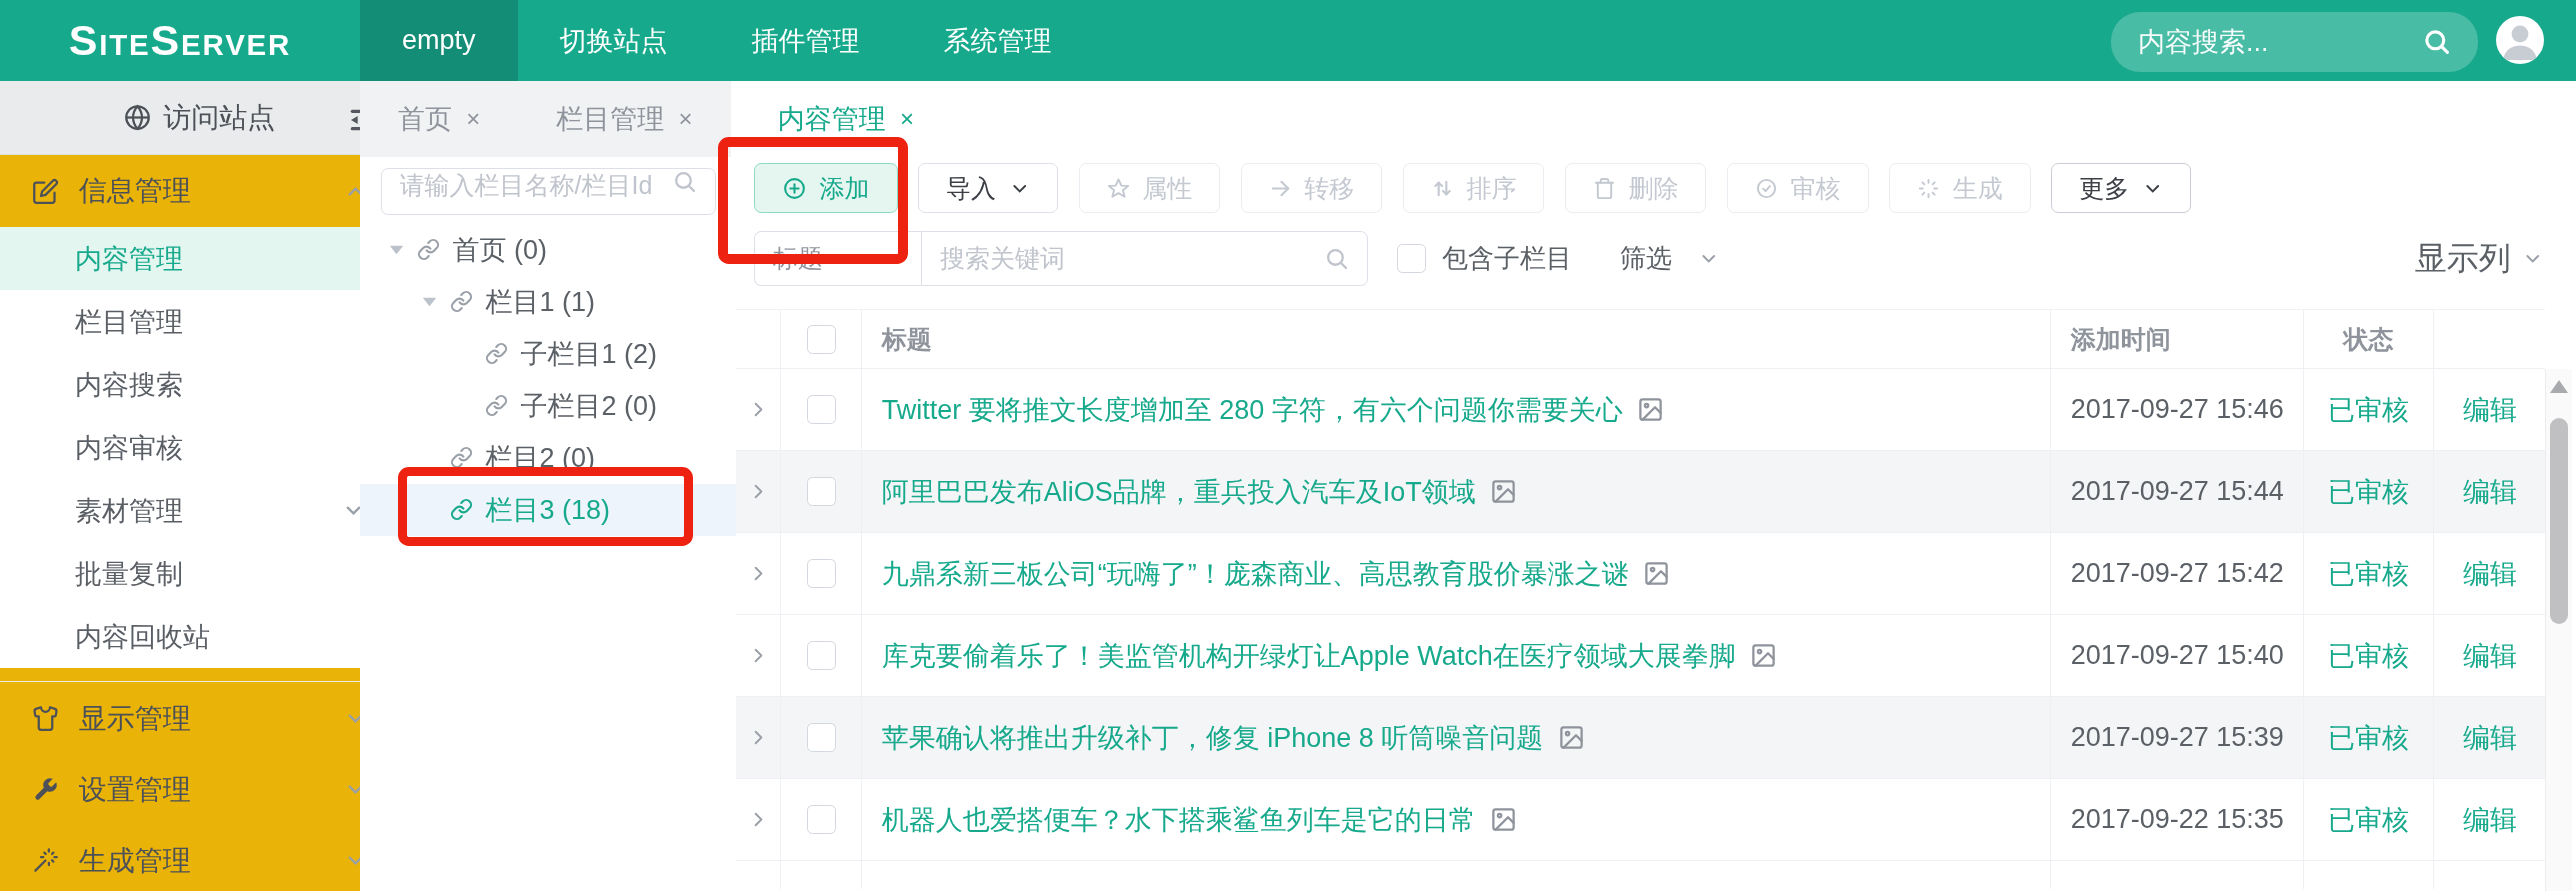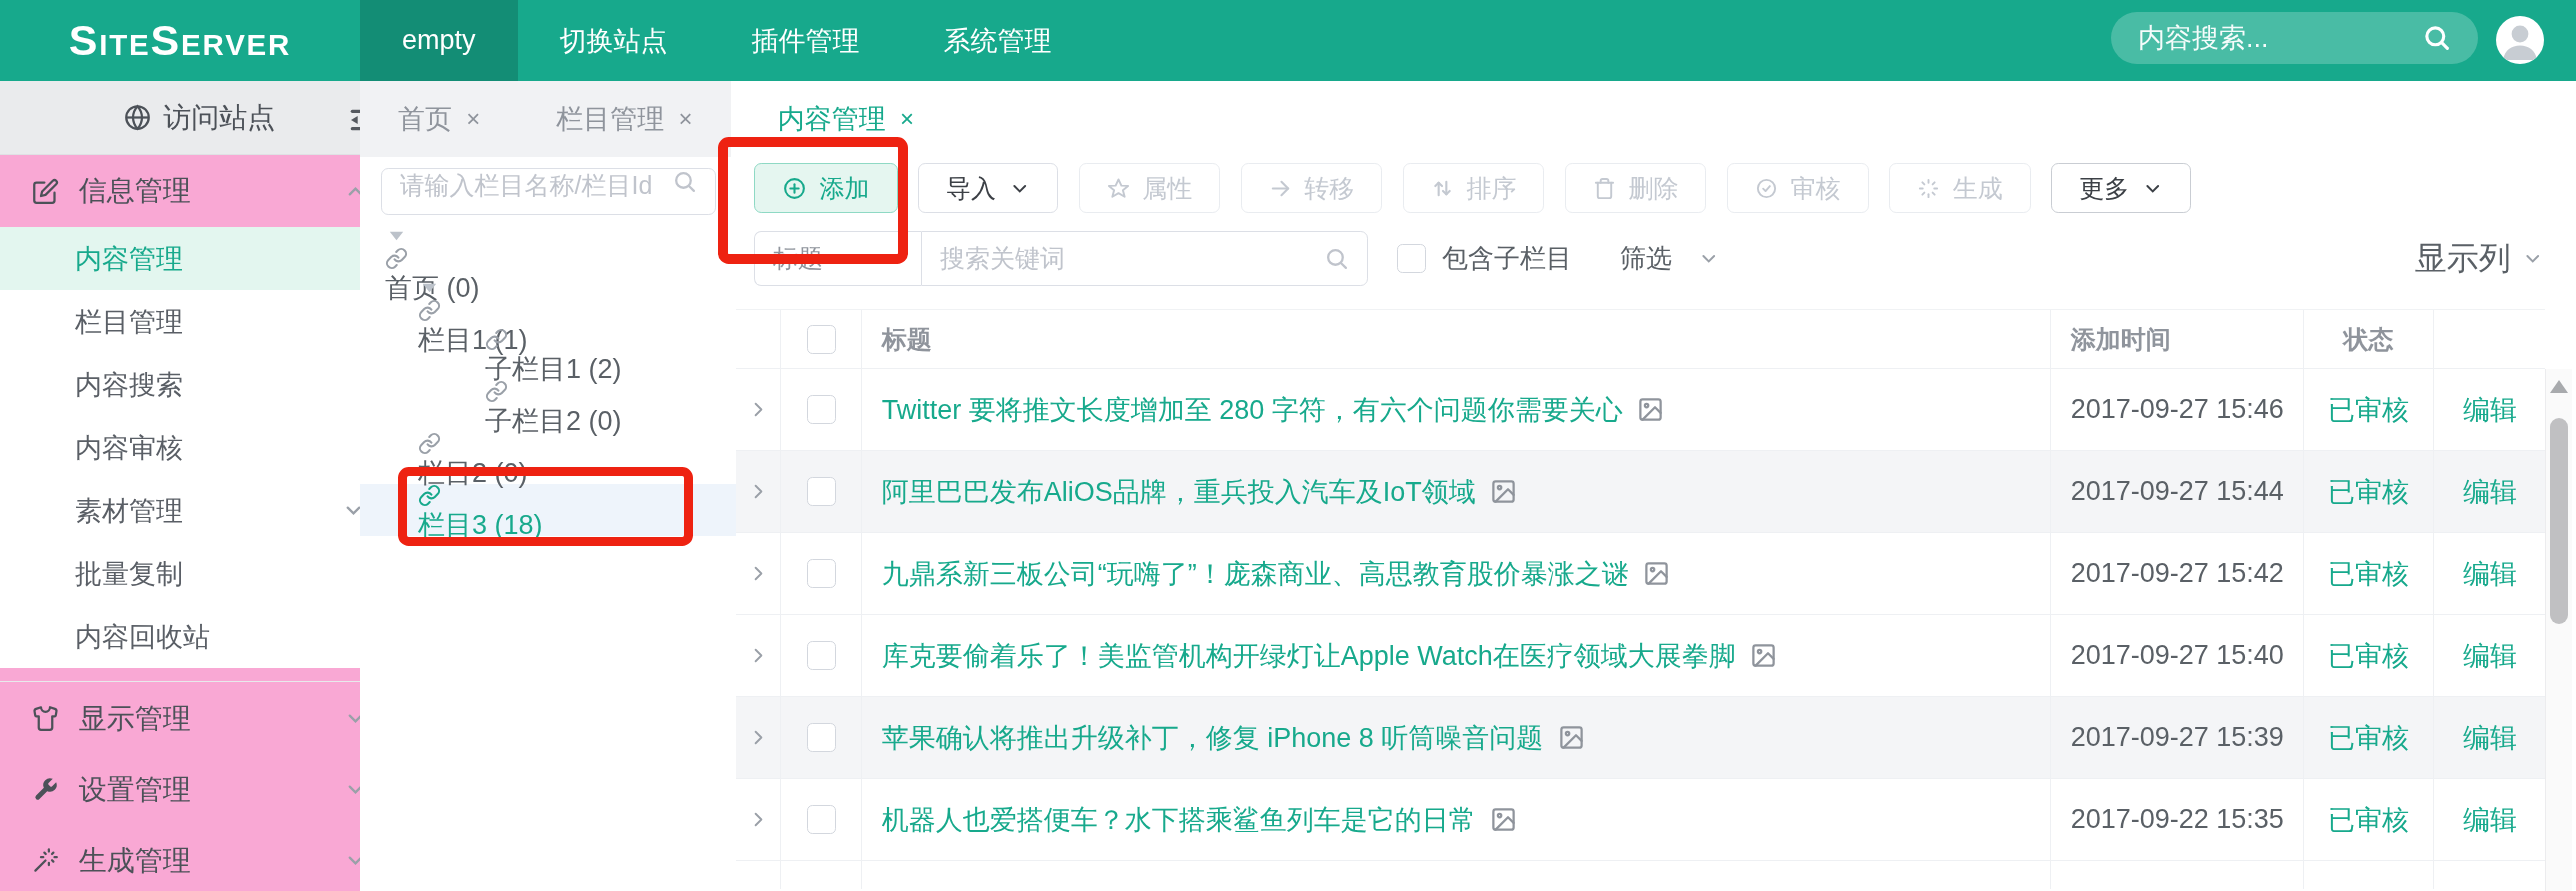--- a/index.html
+++ b/index.html
@@ -7,27 +7,27 @@
        font-family:"Liberation Sans","DejaVu Sans",sans-serif;font-size:27px;color:#5a6066;background:#fff;}
   svg{display:block;}
 
   
   .topbar{position:absolute;top:0;left:0;right:0;height:81px;background:#17a98c;display:flex;align-items:center;color:#fff;z-index:3;}
   .logo{width:360px;display:flex;justify-content:center;align-items:baseline;font-weight:bold;letter-spacing:1.8px;color:#fff;font-size:29.5px;}
   .logo .lg{font-size:43px;line-height:1;}
   .topnav{display:flex;height:100%;}
   .nav-item{padding:0 42px;display:flex;align-items:center;font-size:27px;cursor:pointer;white-space:nowrap;}
   .nav-item.active{background:rgba(0,0,0,0.16);}
-  .topsearch{position:absolute;left:2111px;top:11.6px;width:367px;height:52px;border-radius:29px;background:rgba(255,255,255,0.22);
+  .topsearch{position:absolute;left:2111px;top:11.6px;width:367px;height:60px;border-radius:29px;background:rgba(255,255,255,0.22);
              display:flex;align-items:center;padding:0 27px;box-sizing:border-box;font-size:27px;color:rgba(255,255,255,0.95);}
   .topsearch .ph{flex:1;}
   .avatar{position:absolute;left:2496px;top:16px;width:48px;height:48px;border-radius:50%;background:#fff;overflow:hidden;}
 
   
-  .sidebar{position:absolute;top:81px;left:0;width:400px;bottom:0;background:#f9a8d4;border-right:1.8px solid #e4e6e8;box-sizing:border-box;}
+  .sidebar{position:absolute;top:81px;left:0;width:400px;bottom:0;background:#eab308;border-right:1.8px solid #e4e6e8;box-sizing:border-box;}
   .visit{height:73px;background:#eaebed;border-bottom:1.8px solid #dfe1e4;display:flex;align-items:center;justify-content:center;gap:12.5px;color:#4c5158;font-size:28px;position:relative;}
   .visit .collapse{position:absolute;right:19.7px;top:23px;color:#55595f;}
   .parent-item{height:72px;display:flex;align-items:center;padding:0 32px;color:#4c5158;font-size:28px;gap:19.7px;cursor:pointer;}
   .parent-item .chev{margin-left:auto;color:#9aa0a8;}
   .submenu{background:#fff;}
   .sub-item{height:63px;display:flex;align-items:center;padding-left:75px;font-size:27px;color:#5a5f66;cursor:pointer;}
   .sub-item.active{background:#e3f6ef;color:#17a98c;}
   .sub-item .chev{margin-left:auto;margin-right:34px;color:#9aa0a8;}
   .bottom-group{margin-top:12.5px;border-top:1.8px solid #e8eaec;padding-top:1.8px;}
   .bottom-group .parent-item{height:71px;}
@@ -38,21 +38,21 @@
   .tab{display:flex;align-items:center;gap:14.3px;padding:0 38px;color:#8f949c;font-size:27px;cursor:pointer;white-space:nowrap;}
   .tab .x{font-size:24px;}
   .tab.active{background:#fff;color:#17a98c;padding:0 47px;}
 
   
   .treepanel{position:absolute;left:360px;top:157px;width:377px;bottom:0;background:#fff;border-right:1.8px solid #eceef0;box-sizing:border-box;}
   .tree-search{margin:10.7px 0 0 20.6px;width:335px;height:47px;border:1.8px solid #dcdfe6;border-radius:7.2px;box-sizing:border-box;
                display:flex;align-items:flex-start;padding:0 18px;color:#c0c4cc;font-size:25px;background:#fff;}
   .tree-search .ph{flex:1;white-space:nowrap;overflow:hidden;}
   .tree{margin-top:9px;}
-  .tnode{height:52px;display:flex;align-items:flex-start;font-size:27px;color:#5a6066;cursor:pointer;flex-direction:column;}
+  .tnode{height:52px;display:flex;align-items:center;font-size:27px;color:#5a6066;cursor:pointer;}
   .tnode .caret{width:23px;margin-right:9px;color:#bcc2ca;flex:0 0 auto;}
   .tnode .spacer{width:32px;flex:0 0 auto;}
   .tnode .linkicon{width:23px;margin-right:12.5px;color:#9aa0a8;flex:0 0 auto;}
   .tnode.lv0{padding-left:25px;}
   .tnode.lv1{padding-left:58px;}
   .tnode.lv2{padding-left:125px;}
   .tnode.selected{background:#eef4fb;color:#17a98c;}
   .tnode.selected .linkicon{color:#17a98c;}
 
   

